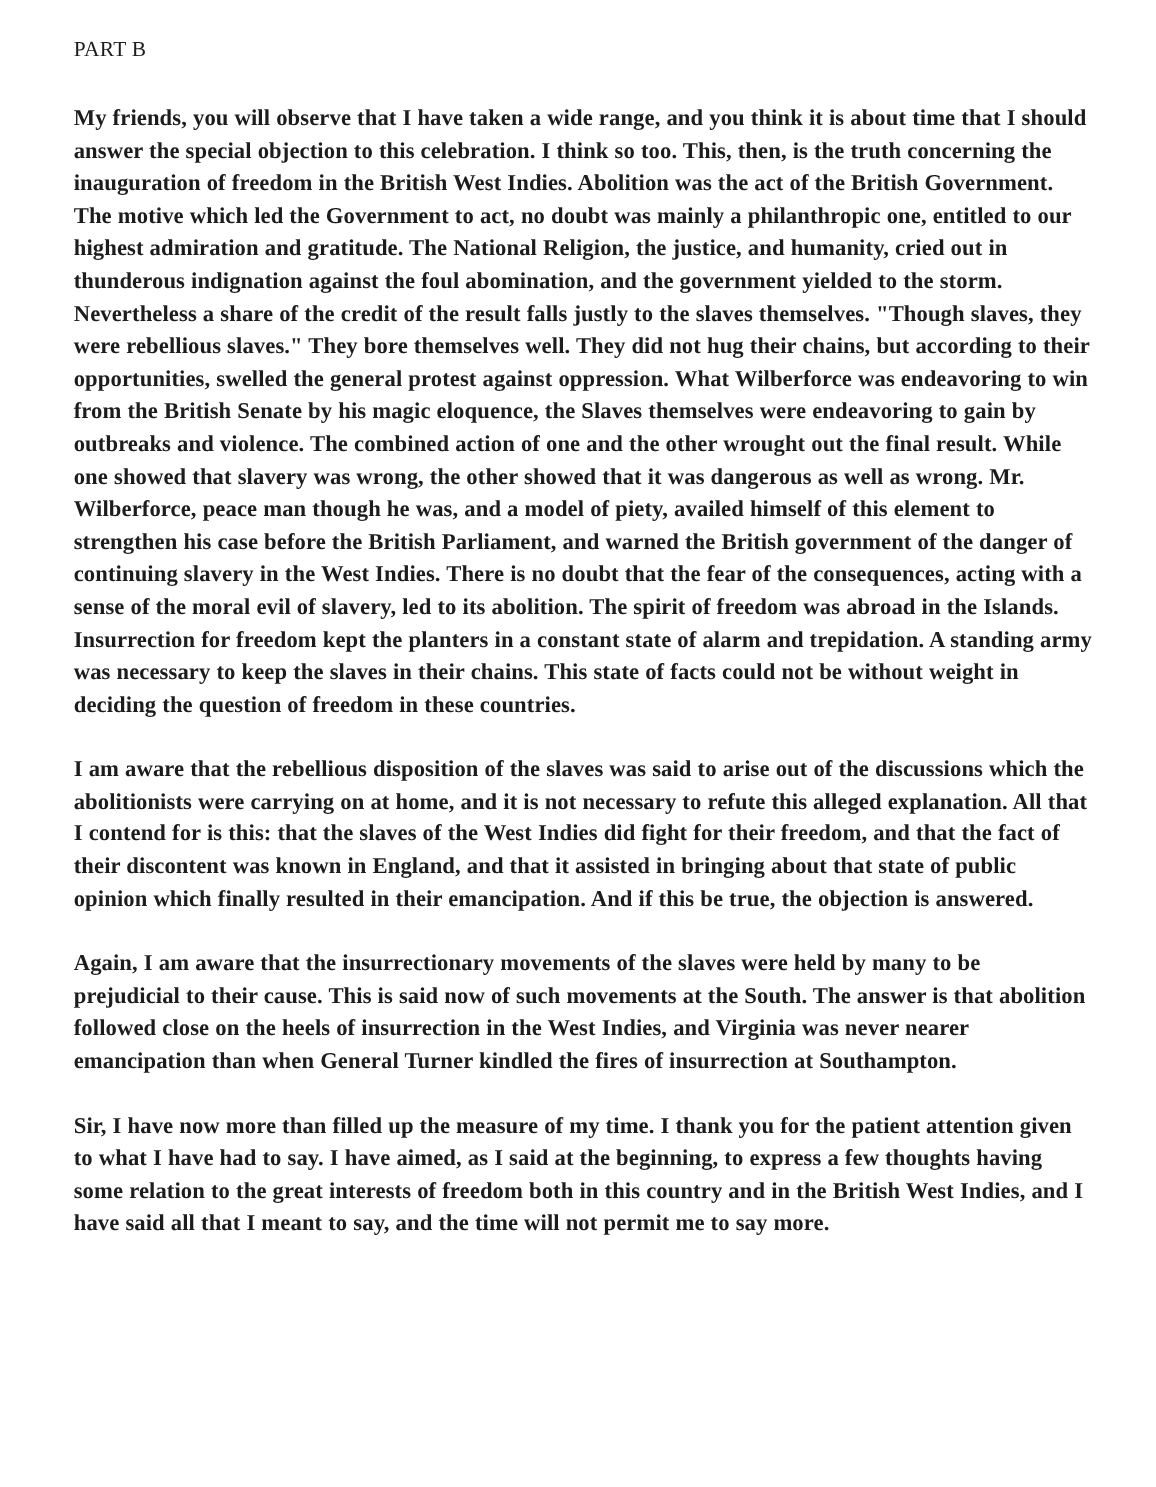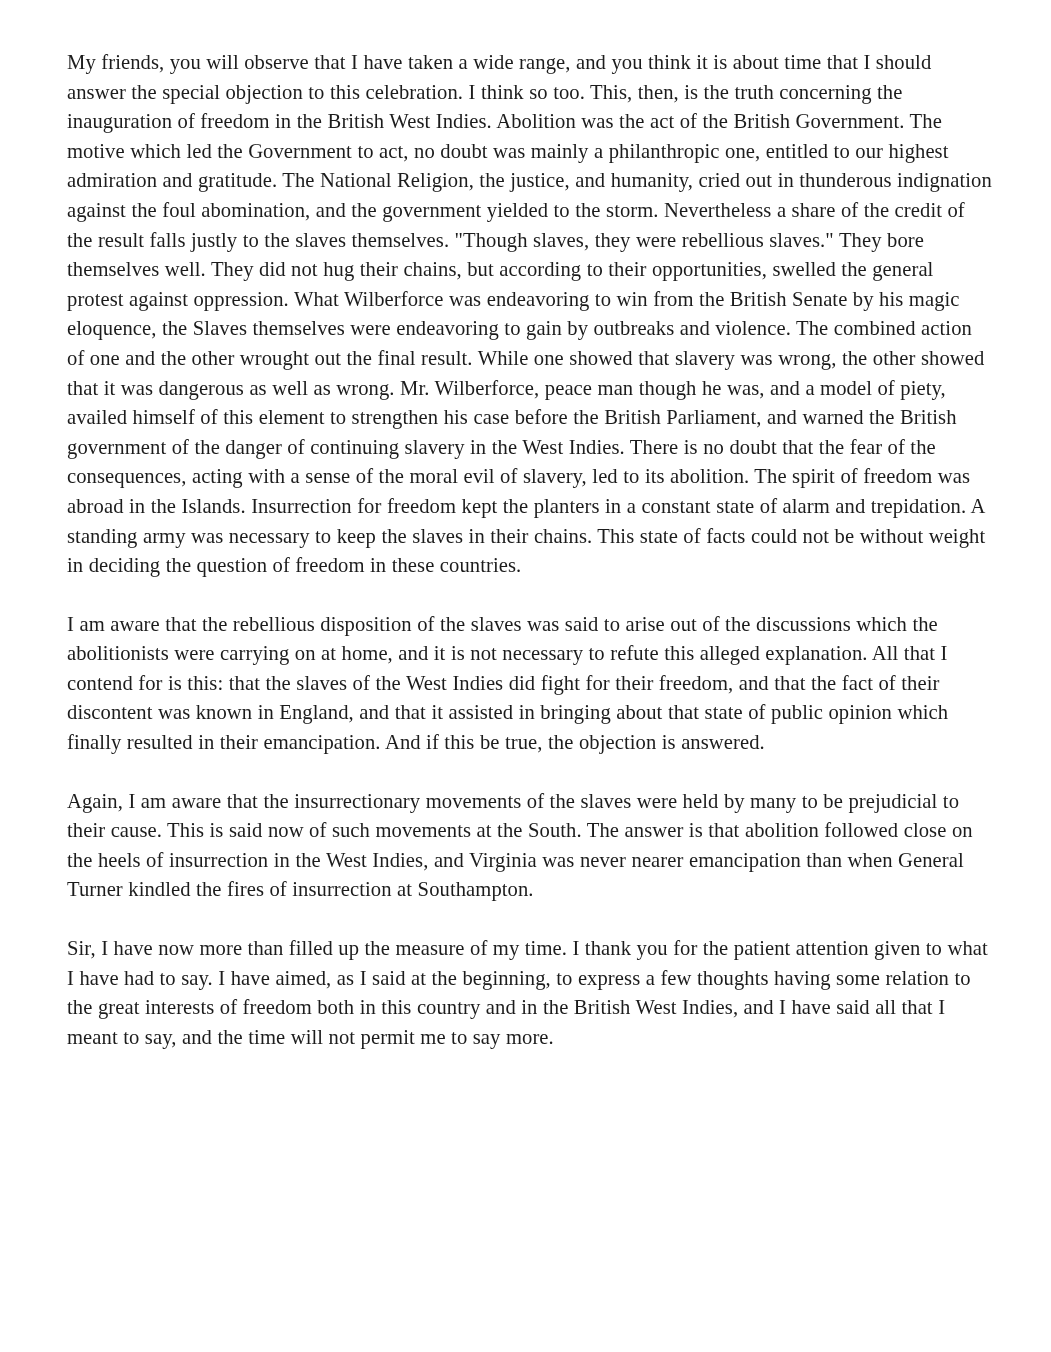--- a/index.html
+++ b/index.html
@@ -37,39 +37,40 @@
     font-weight: 400;
     letter-spacing: 0.015em;
     color: #1c1c1c;
     margin: 0 0 35px 0;
     text-align: left;
   }
   .body-text {
     font-family: "Liberation Serif", "DejaVu Serif", serif;
     font-size: 20.6px;
     line-height: 29.6px;
-    font-weight: 400;
+    font-weight: 700;
     color: #1c1c1c;
     text-align: left;
     margin: 15px 0 29px 0;
     letter-spacing: 0.004em;
     word-spacing: 0.012em;
     hyphens: none;
     -webkit-hyphens: none;
   }
   .body-text:last-child {
     margin-bottom: 0;
   }
 </style>
 </head>
 <body>
 
 <div class="page">
   <div class="content">
 
+    <h1 class="section-heading">PART B</h1>
 
     <p class="body-text">My friends, you will observe that I have taken a wide range, and you think it is about time that I should answer the special objection to this celebration. I think so too. This, then, is the truth concerning the inauguration of freedom in the British West Indies. Abolition was the act of the British Government. The motive which led the Government to act, no doubt was mainly a philanthropic one, entitled to our highest admiration and gratitude. The National Religion, the justice, and humanity, cried out in thunderous indignation against the foul abomination, and the government yielded to the storm. Nevertheless a share of the credit of the result falls justly to the slaves themselves. "Though slaves, they were rebellious slaves." They bore themselves well. They did not hug their chains, but according to their opportunities, swelled the general protest against oppression. What Wilberforce was endeavoring to win from the British Senate by his magic eloquence, the Slaves themselves were endeavoring to gain by outbreaks and violence. The combined action of one and the other wrought out the final result. While one showed that slavery was wrong, the other showed that it was dangerous as well as wrong. Mr. Wilberforce, peace man though he was, and a model of piety, availed himself of this element to strengthen his case before the British Parliament, and warned the British government of the danger of continuing slavery in the West Indies. There is no doubt that the fear of the consequences, acting with a sense of the moral evil of slavery, led to its abolition. The spirit of freedom was abroad in the Islands. Insurrection for freedom kept the planters in a constant state of alarm and trepidation. A standing army was necessary to keep the slaves in their chains. This state of facts could not be without weight in deciding the question of freedom in these countries.</p>
 
     <p class="body-text">I am aware that the rebellious disposition of the slaves was said to arise out of the discussions which the abolitionists were carrying on at home, and it is not necessary to refute this alleged explanation. All that I contend for is this: that the slaves of the West Indies did fight for their freedom, and that the fact of their discontent was known in England, and that it assisted in bringing about that state of public opinion which finally resulted in their emancipation. And if this be true, the objection is answered.</p>
 
     <p class="body-text">Again, I am aware that the insurrectionary movements of the slaves were held by many to be prejudicial to their cause. This is said now of such movements at the South. The answer is that abolition followed close on the heels of insurrection in the West Indies, and Virginia was never nearer emancipation than when General Turner kindled the fires of insurrection at Southampton.</p>
 
     <p class="body-text">Sir, I have now more than filled up the measure of my time. I thank you for the patient attention given to what I have had to say. I have aimed, as I said at the beginning, to express a few thoughts having some relation to the great interests of freedom both in this country and in the British West Indies, and I have said all that I meant to say, and the time will not permit me to say more.</p>
 
   </div>

